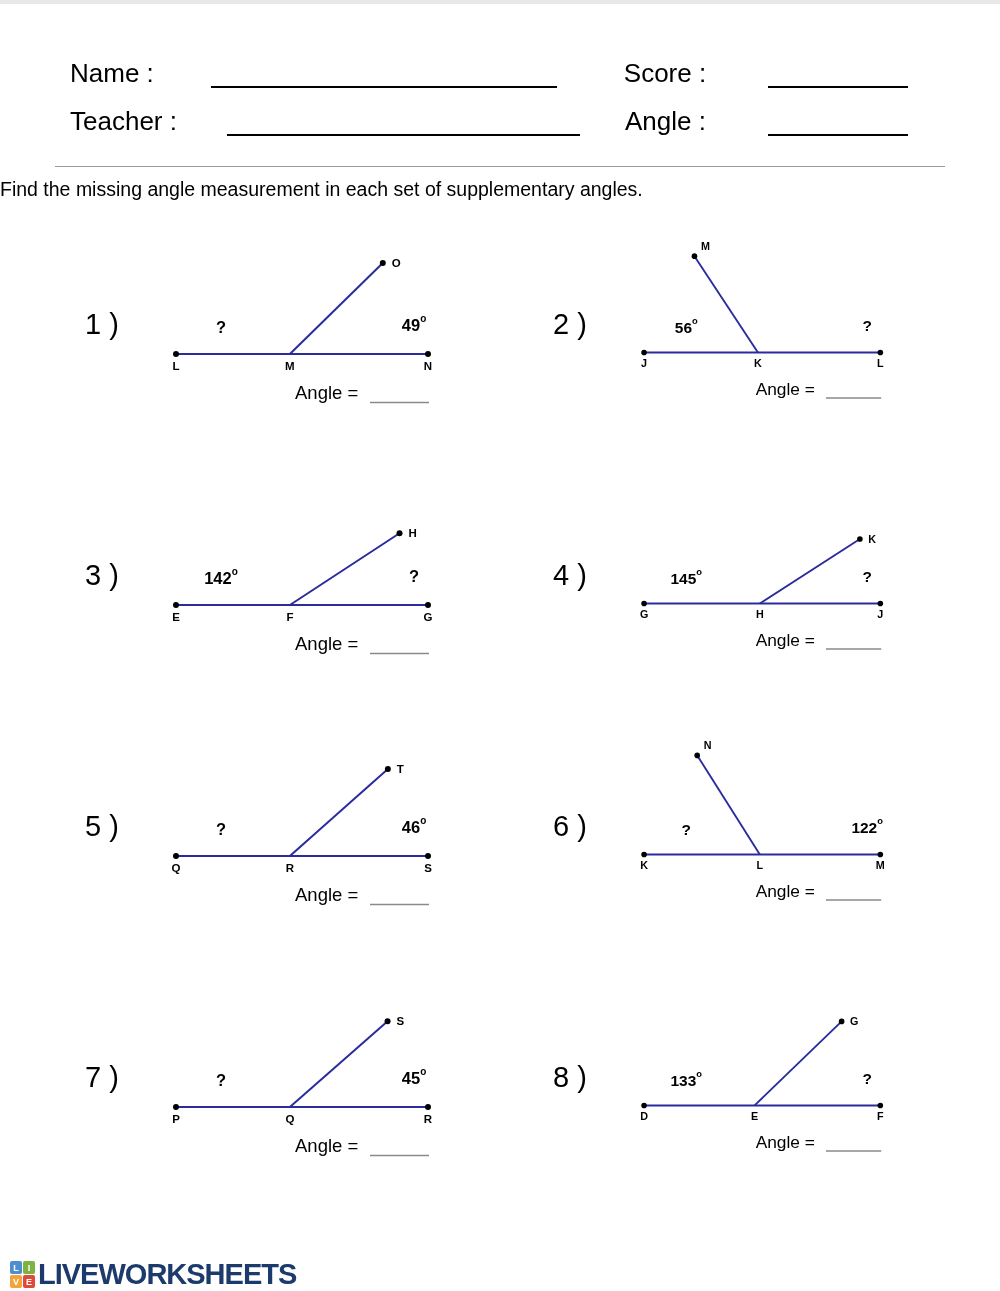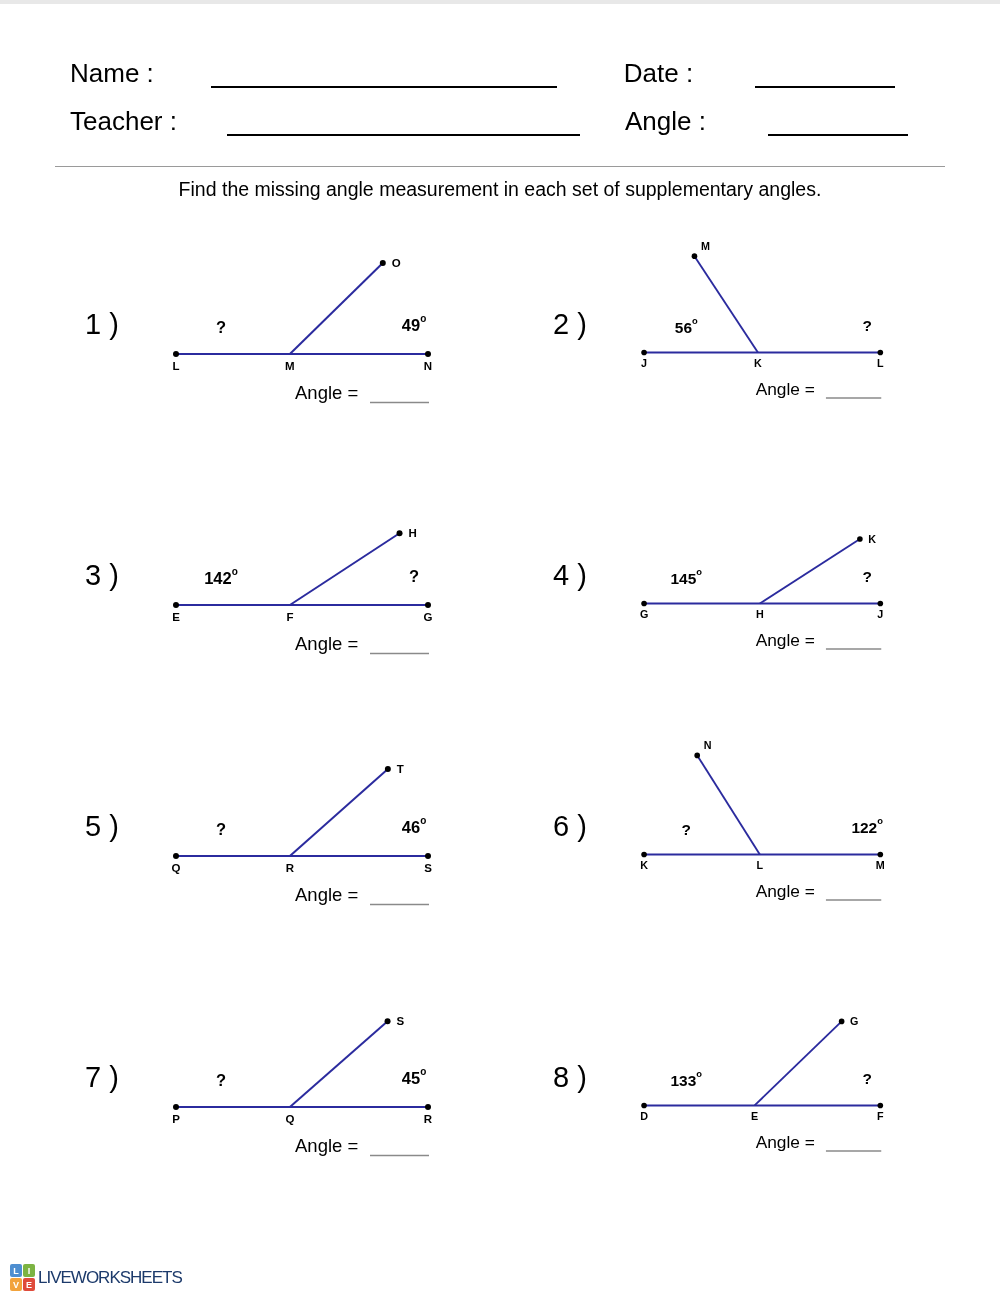--- a/index.html
+++ b/index.html
@@ -19,21 +19,21 @@
   .wline{display:inline-block;border-bottom:2px solid #000;height:24px;}
   .line-name{width:346px;margin-left:57px;}
   .line-teacher{width:353px;margin-left:50px;}
   .label-score{margin-left:67px;}
   .label-date{margin-left:45px;}
   .line-score,.line-date{width:140px;margin-left:62px;}
   .divider{border:none;border-top:1px solid #9a9a9a;margin:30px 55px 0 55px;}
   
   .instruction{
     margin:11px 0 0 0;
-    text-align:center;
+    text-align:left;
     font-size:19.5px;
   }
   
   .grid{
     margin:33px 0 0 70px;
     width:860px;
     display:grid;
     grid-template-columns:430px 430px;
     row-gap:61px;
   }
@@ -57,33 +57,33 @@
     grid-template-rows:13px 13px;
     gap:1px;
     margin-right:3px;
   }
   .logo-sq{
     display:flex;align-items:center;justify-content:center;
     color:#fff;font-size:9px;font-weight:bold;
     border-radius:2px;
   }
   .brand{
-    font-size:17px;font-weight:normal;color:#1c3a6b;letter-spacing:-1px;
+    font-size:29px;font-weight:bold;color:#1c3a6b;letter-spacing:-1px;
   }
 </style>
 </head>
 <body>
 
 <div class="page">
 
   <div class="header">
     <div class="hrow">
       <span class="hlabel">Name :</span>
       <span class="wline line-name"></span>
-      <span class="hlabel label-score">Date :</span>
+      <span class="hlabel label-score">Score :</span>
       <span class="wline line-score"></span>
     </div>
     <div class="hrow">
       <span class="hlabel">Teacher :</span>
       <span class="wline line-teacher"></span>
       <span class="hlabel label-date">Angle :</span>
       <span class="wline line-date"></span>
     </div>
   </div>
 

